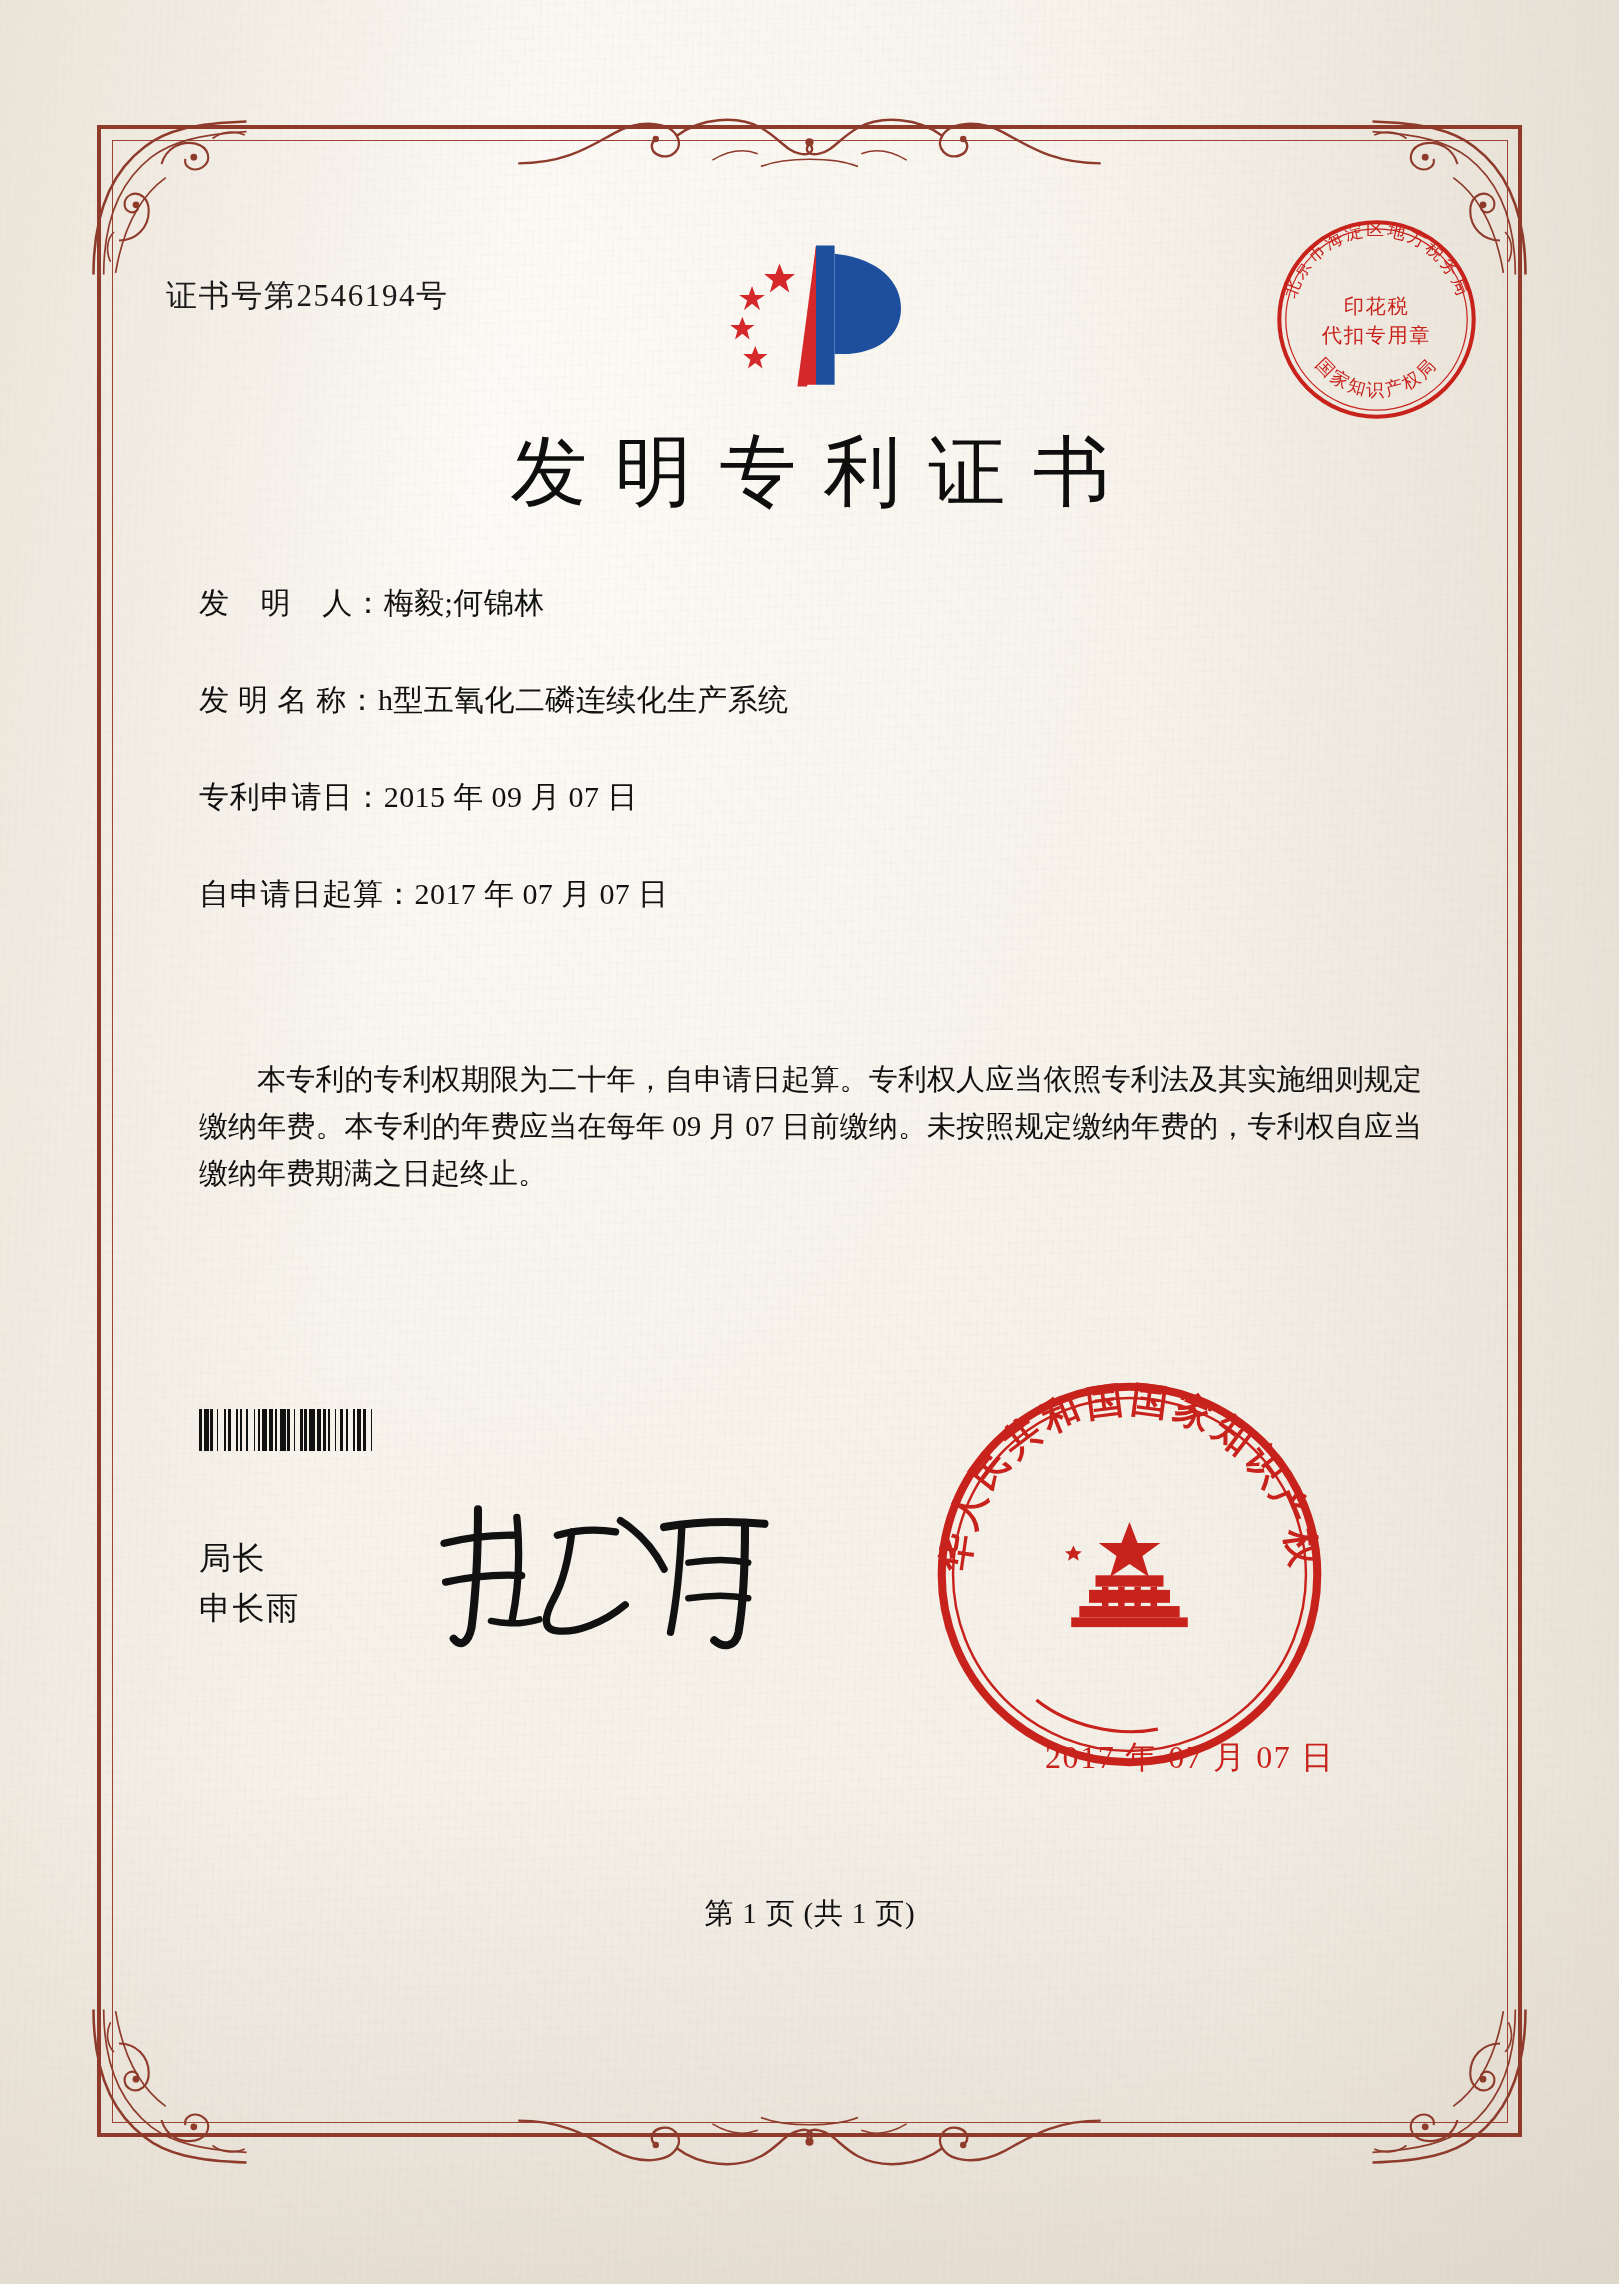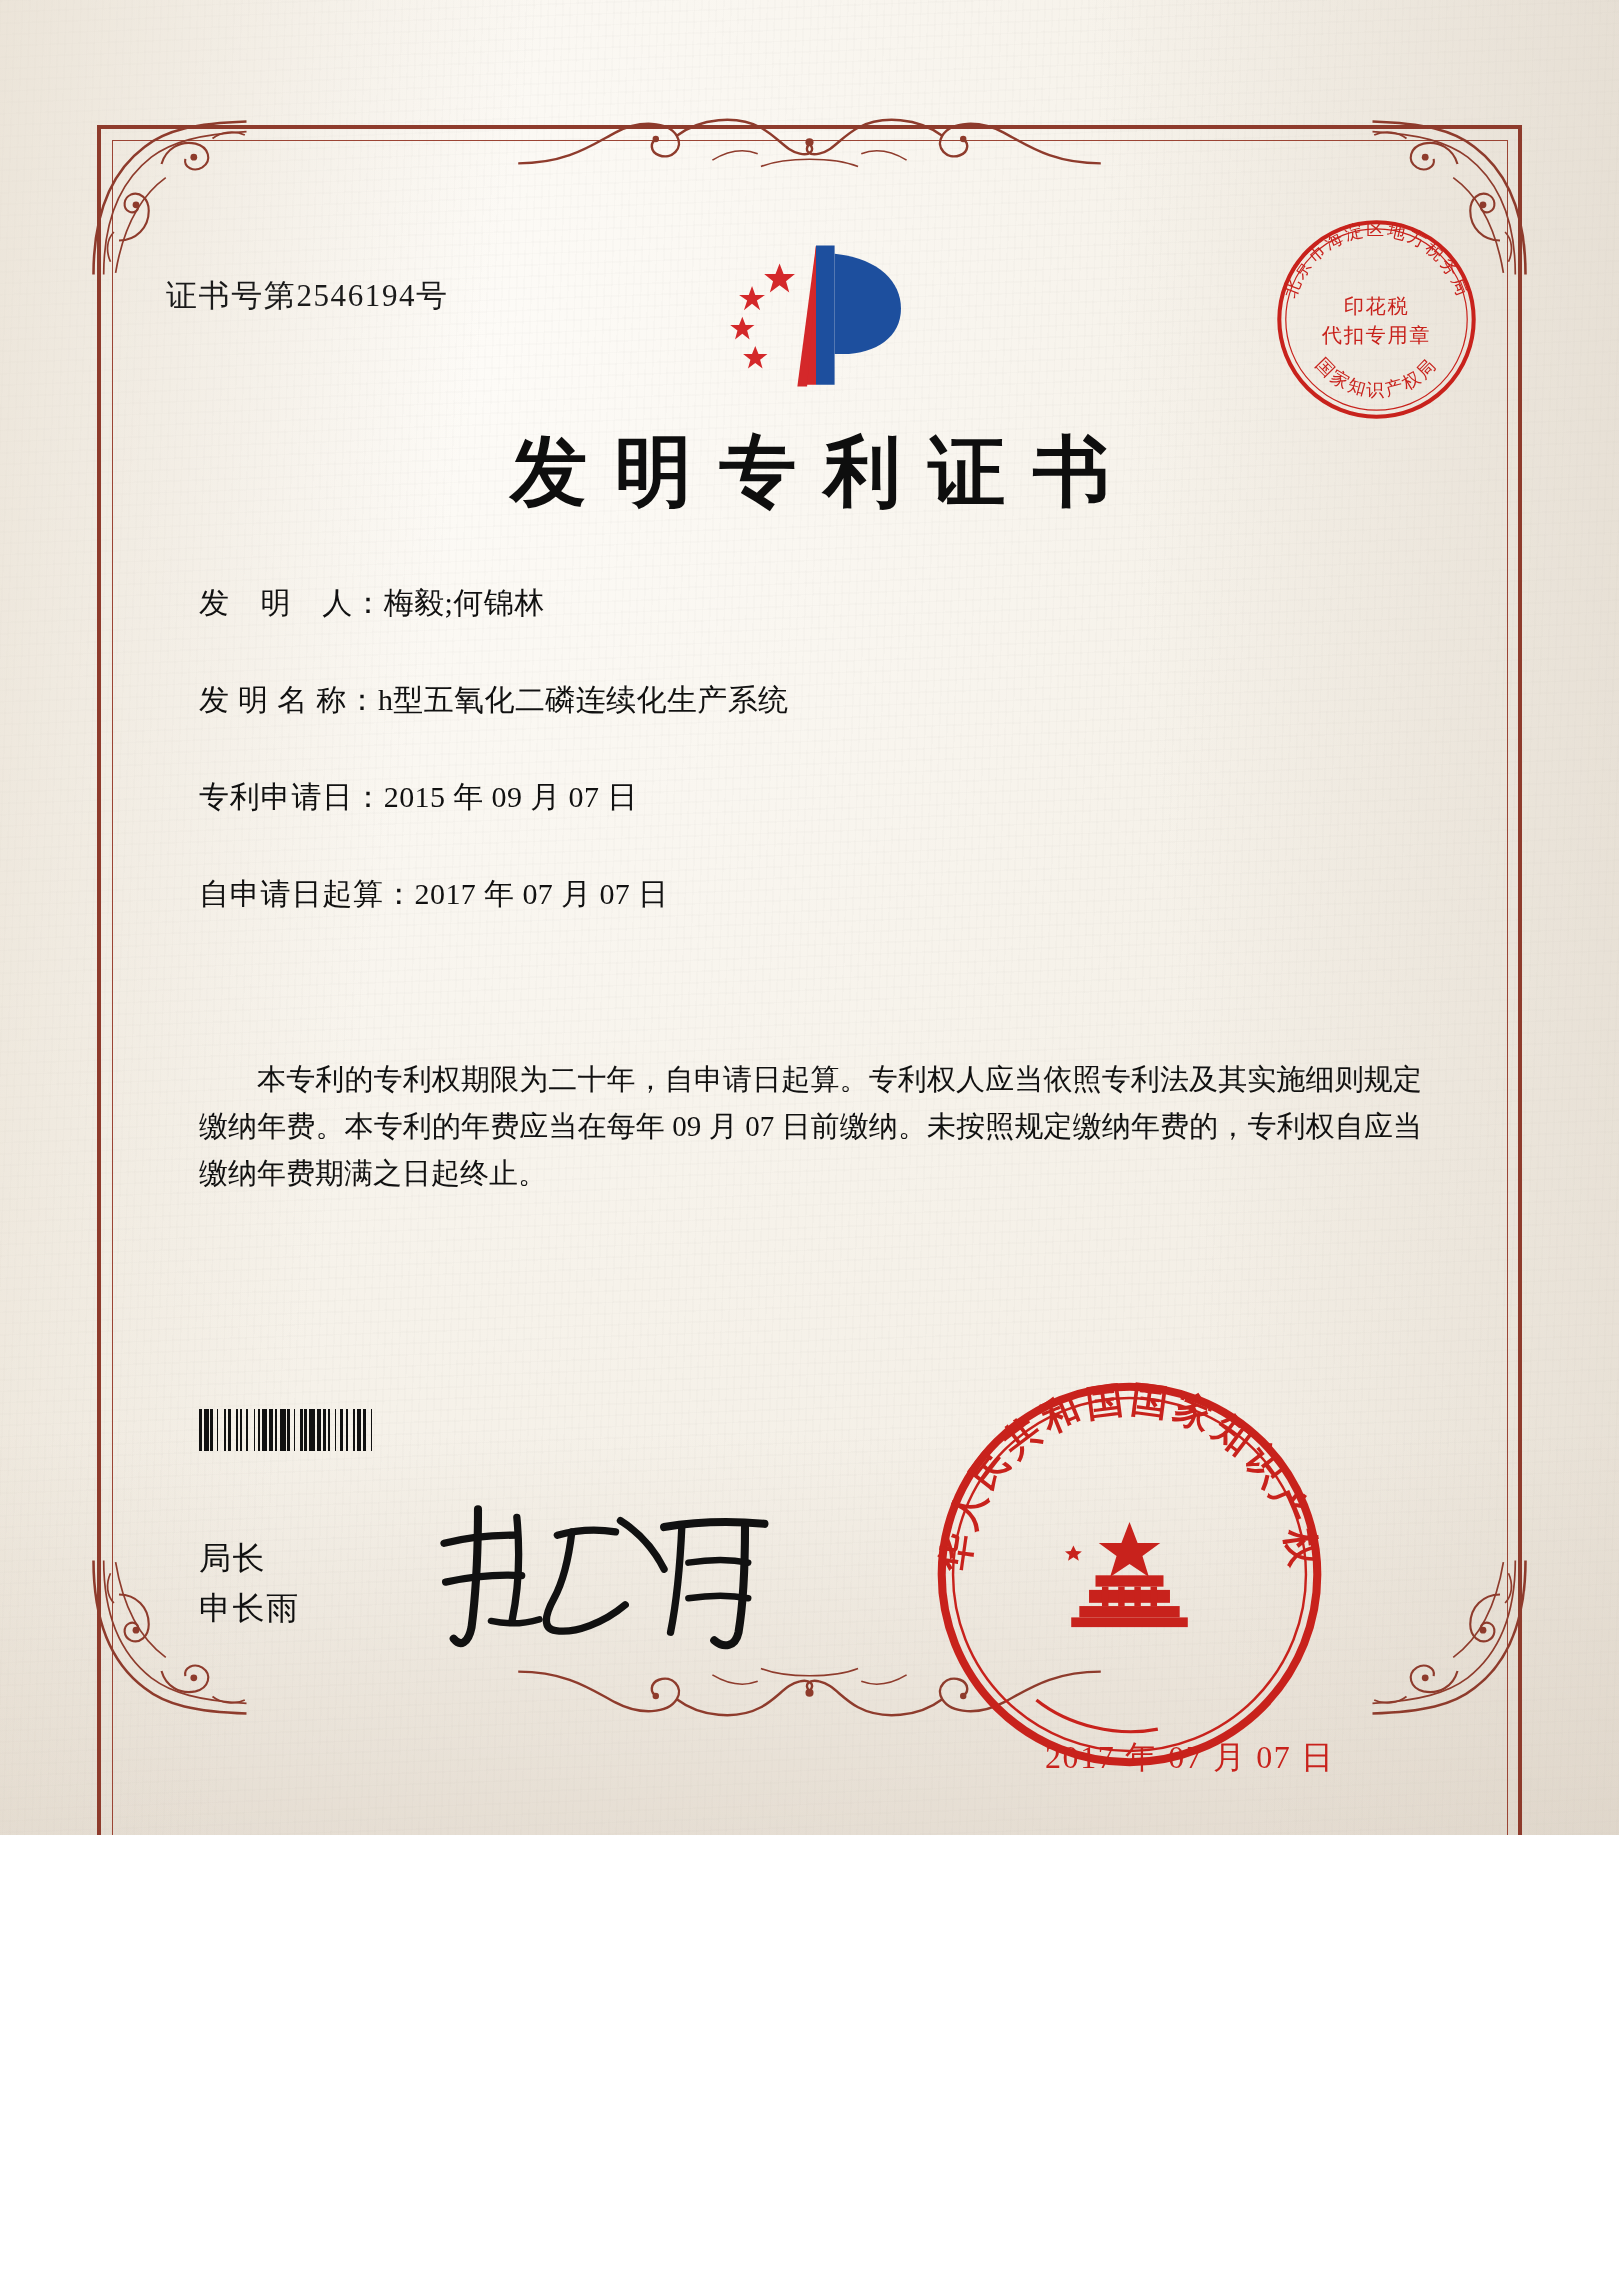--- a/index.html
+++ b/index.html
@@ -6,21 +6,21 @@
     margin: 0;
     padding: 0;
     background: #ffffff;
   }
   body {
     font-family: "Liberation Serif", serif;
   }
   .page {
     position: relative;
     width: 1619px;
-    height: 1835px;
+    height: 2284px;
     background:
       radial-gradient(ellipse at 30% 20%, #fdfbf7 0%, #f6f2ea 45%, #efe9df 100%);
     overflow: hidden;
   }
   
   .paper-texture {
     position: absolute;
     inset: 0;
     background:
       repeating-linear-gradient(92deg, rgba(0,0,0,0.012) 0px, rgba(0,0,0,0.012) 1.6px, rgba(255,255,255,0) 1.6px, rgba(255,255,255,0) 7.3px),
@@ -122,21 +122,21 @@
   }
   .tax-stamp svg { width: 100%; height: 100%; display: block; }
 
   .doc-title {
     position: absolute;
     left: 0;
     top: 235px;
     width: 1312px;
     text-align: center;
     font-size: 77px;
-    font-weight: bold;
+    font-weight: normal;
     letter-spacing: 27.5px;
     text-indent: 27.5px;
     color: #0e0e0e;
     font-family: "Liberation Serif", serif;
   }
 
   .fields {
     position: absolute;
     left: 45px;
     top: 397px;

